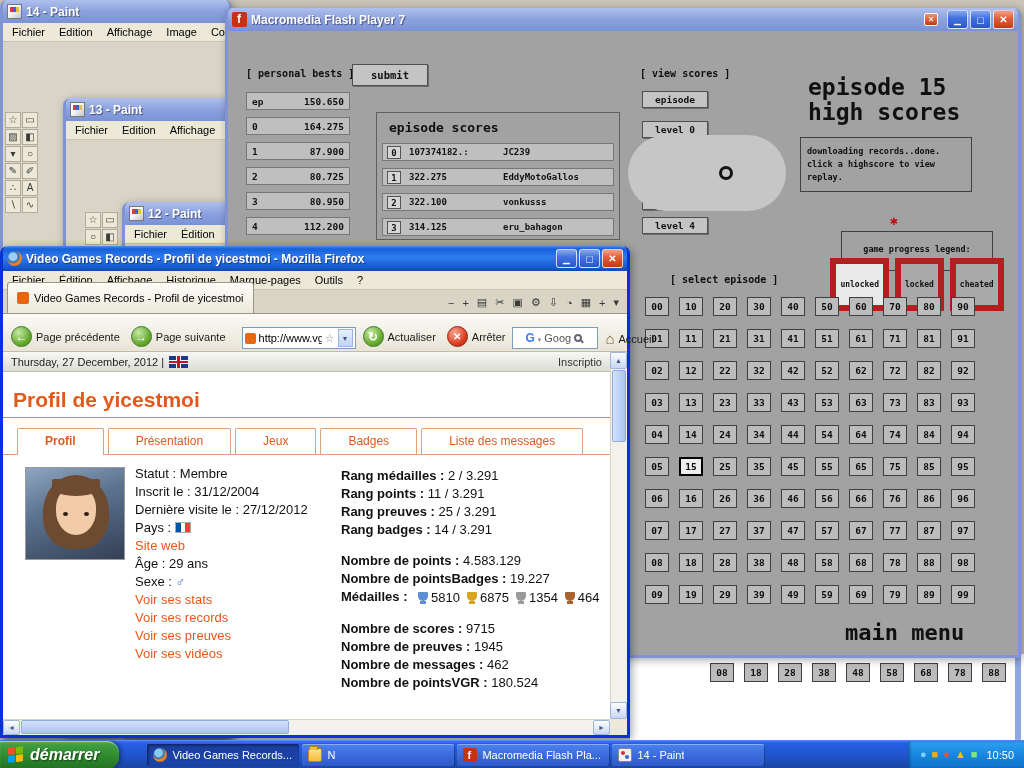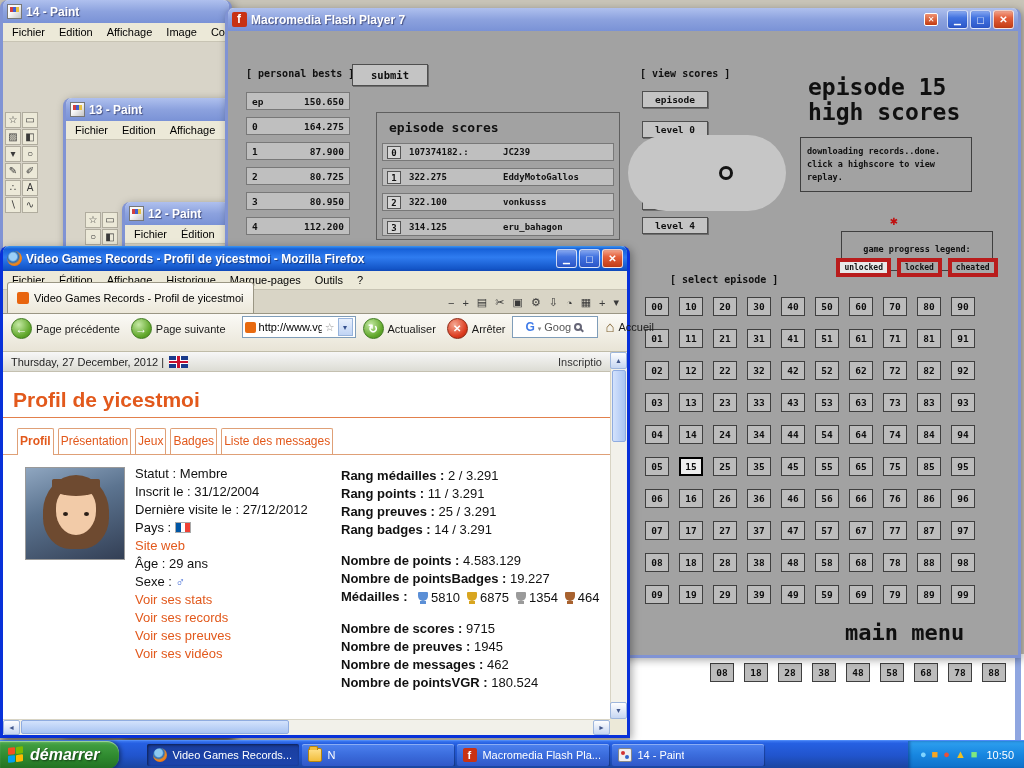--- a/index.html
+++ b/index.html
@@ -58,21 +58,21 @@
   .view-list .game-btn{width:66px;margin-bottom:7px}
   .view-list .game-btn:first-child{margin-bottom:13px}
   .bigtitle{position:absolute;font-size:23px;line-height:25px}
   .status-box{position:absolute;width:172px;border:1px solid #3F3F3F;padding:7px 6px;font:bold 8.5px "DejaVu Sans Mono",monospace;line-height:13px;color:#101010}
   .blob{position:absolute;left:400px;top:104px;width:158px;height:76px;background:#C6C6C6;border-radius:40px}
   .ring{position:absolute;left:91px;top:31px;width:14px;height:14px;border:3px solid #141414;border-radius:50%}
   .red-star{position:absolute;left:662px;top:182px;color:#C01010;font-size:13px;font-weight:bold}
   .legend-box{position:absolute;width:152px;height:40px;border:1px solid #3F3F3F}
   .legend-hdr{font-size:8.5px;text-align:center;margin-top:12px}
   .legend-items{display:flex;justify-content:center;gap:6px;margin-top:4px}
-  .legend-chip{border:4px solid #b91c1c;background:#A9A9A9;font:bold 8px "DejaVu Sans Mono",monospace;padding:1px 4px;color:#101010}
+  .legend-chip{border:6px solid #b91c1c;background:#A9A9A9;font:bold 8px "DejaVu Sans Mono",monospace;padding:16px 4px;color:#101010}
   .legend-chip.unlocked{background:#E9E9E9}
   .ep-grid{position:absolute;display:grid;grid-template-columns:repeat(10,24px);grid-auto-rows:19px;column-gap:10px;row-gap:13px}
   .ep-cell{width:24px;height:19px;background:#BCBCBC;border:1px solid #3F3F3F;display:flex;align-items:center;justify-content:center;
            font:bold 9.5px "DejaVu Sans Mono",monospace;color:#0E0E0E}
   .ep-cell.selected{background:#EDEDED;border:2px solid #000}
   .mainmenu{position:absolute;font-size:22px}
 
   
   .bgflash{position:absolute;left:630px;top:654px;width:394px;height:86px;background:#FFFFFF}
   .bg-row{position:absolute;left:80px;top:9px;display:flex;gap:10px}
@@ -81,21 +81,21 @@
   
   .ffw-icon{width:15px;height:15px;border-radius:50%;flex:none;
             background:radial-gradient(circle at 40% 38%,#9BD0F8 0 28%,#2A6FB8 42%,#F08A1E 58%,#D8520C)}
   .ff-body{display:flex;flex-direction:column;height:calc(100% - 25px);background:#ECE9D8}
   .ff-tabbar{height:24px;background:#D9D5C6;border-bottom:1px solid #9A9684;display:flex;align-items:flex-end}
   .ff-tab{display:flex;align-items:center;gap:5px;background:linear-gradient(#FDFCF8,#ECE8DA);border:1px solid #9A9684;border-bottom:none;
           border-radius:3px 3px 0 0;height:31px;margin:0 0 0 4px;padding:0 9px;font-size:11px;max-width:360px;white-space:nowrap;overflow:hidden}
   .ff-favicon{width:12px;height:12px;background:#E8650F;border-radius:2px;flex:none}
   .tabicons{margin-left:auto;display:flex;gap:8px;font-size:11px;color:#3A3A3A;align-items:center;padding:0 8px 4px 0}
   .tbicon{cursor:default}
-  .navbar{display:flex;align-items:flex-start;gap:3px;padding:2px 4px;background:linear-gradient(#FBFAF6,#E8E4D6);border-bottom:1px solid #C0BCA8;height:38px}
+  .navbar{display:flex;align-items:flex-end;gap:3px;padding:2px 4px;background:linear-gradient(#FBFAF6,#E8E4D6);border-bottom:1px solid #C0BCA8;height:38px}
   .nav-btn{display:flex;align-items:center;gap:4px;padding:2px 4px;font-size:11px;color:#1A1A1A;border-radius:3px;white-space:nowrap}
   .circ{width:21px;height:21px;border-radius:50%;display:flex;align-items:center;justify-content:center;color:#fff;font-size:12px;font-weight:bold;flex:none;
         border:1px solid #3E7A1E;background:radial-gradient(circle at 35% 30%,#C6E9A5,#61A82B 65%,#46821A)}
   .circ.back::before{content:"\2190"}
   .circ.fwd::before{content:"\2192"}
   .circ.reload::before{content:"\21BB"}
   .circ.stop{border-color:#8A2410;background:radial-gradient(circle at 35% 30%,#F4A892,#DC3A1E 65%,#A82810)}
   .circ.stop::before{content:"\2715";font-size:10px}
   .home-ic{font-size:15px;color:#7A5A28;flex:none}
   .home-ic::before{content:"\2302"}
@@ -119,21 +119,21 @@
   .date-right{margin-left:auto;white-space:nowrap;color:#333}
   .flag-uk{width:19px;height:12px;flex:none;background-color:#1A3B8C;
     background-image:linear-gradient(0deg,transparent 44%,#C8102E 44% 56%,transparent 56%),
                      linear-gradient(90deg,transparent 44%,#C8102E 44% 56%,transparent 56%),
                      linear-gradient(0deg,transparent 36%,#fff 36% 64%,transparent 64%),
                      linear-gradient(90deg,transparent 38%,#fff 38% 62%,transparent 62%)}
   .page-inner{position:absolute;left:0;top:20px;right:17px;bottom:16px;background:#fff;overflow:hidden}
   .pheading-wrap{padding:16px 10px 5px;border-bottom:1px solid #E2804C}
   .pheading{font-size:21px;font-weight:bold;color:#E2591C}
   .ptabs{display:flex;gap:4px;padding:10px 0 0 14px;border-bottom:1px solid #DFA077}
-  .ptab{border:1px solid #DFA077;border-bottom:none;border-radius:2px 2px 0 0;padding:5px 2px 6px;font-size:12px;color:#E2591C;background:#fff}
+  .ptab{border:1px solid #DFA077;border-bottom:none;border-radius:2px 2px 0 0;padding:5px 27px 6px;font-size:12px;color:#E2591C;background:#fff}
   .ptab.active{font-weight:bold;position:relative}
   .ptab.active::after{content:"";position:absolute;left:0;right:0;bottom:-1px;height:1px;background:#fff}
   .profile{position:relative;padding-top:10px;font-size:13px;color:#111}
   .avatar{position:absolute;left:22px;top:12px;width:100px;height:93px;border:1px solid #999;overflow:hidden;
           background:linear-gradient(160deg,#8FA6C0 0%,#5C7490 40%,#333F55 100%)}
   .avatar::before{content:"";position:absolute;left:17px;top:7px;width:66px;height:74px;background:#6E4A30;border-radius:50% 50% 42% 42%}
   .avatar::after{content:"";position:absolute;left:30px;top:19px;width:40px;height:48px;background:#F2CBA8;border-radius:45% 45% 52% 52%}
   .avatar .fringe{position:absolute;left:26px;top:11px;width:48px;height:17px;background:#6E4A30;border-radius:2px 2px 55% 55%;z-index:2}
   .avatar .eyes{position:absolute;left:37px;top:44px;width:26px;display:flex;justify-content:space-between;z-index:3}
   .avatar .eyes i{width:5px;height:4px;background:#2A1E16;border-radius:50%}

